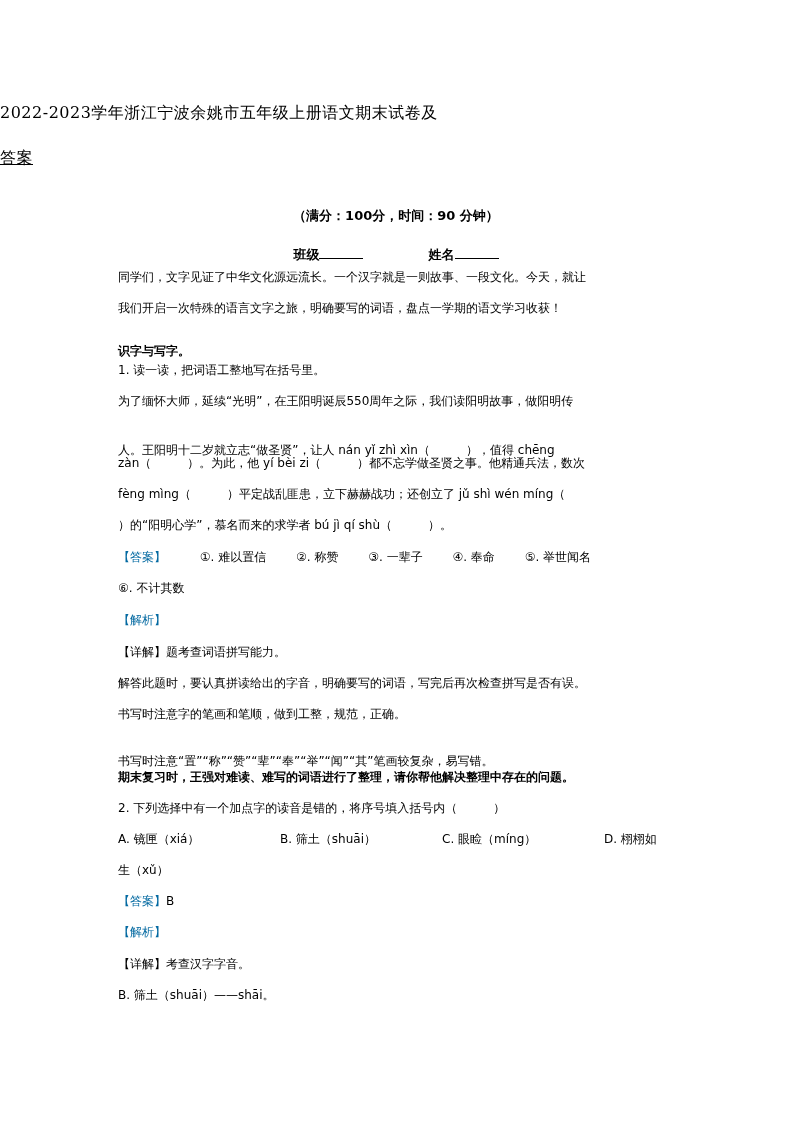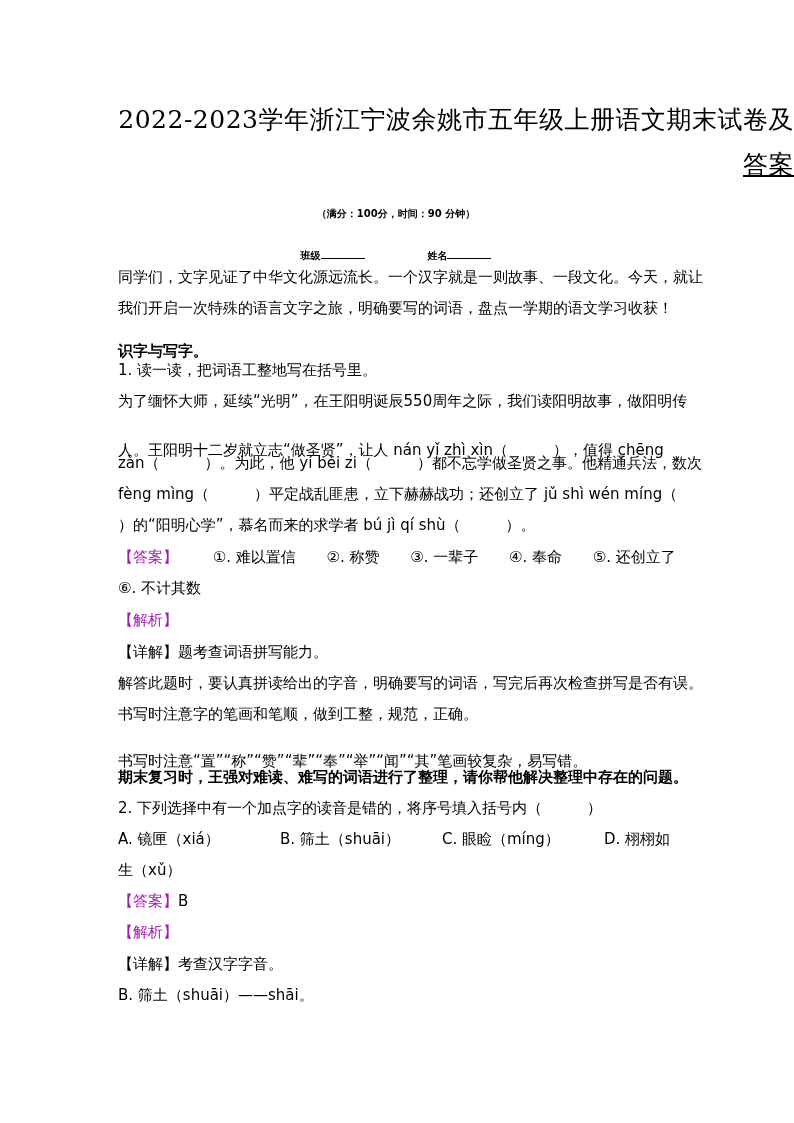--- a/index.html
+++ b/index.html
@@ -1,30 +1,30 @@
 <!DOCTYPE html>
 <html><head>
 <meta charset="utf-8">
 <style>
   html, body { margin: 0; padding: 0; background: #ffffff; }
   body { width: 794px; height: 1123px; position: relative; overflow: hidden;
          font-family: "DejaVu Sans", "Liberation Sans", sans-serif; color: #000; }
-  .title { position: absolute; left: 0; width: 794px; text-align: right;
-           font-family: "DejaVu Serif", "Liberation Serif", serif; font-size: 25px; letter-spacing: 0.5px; }
+  .title { position: absolute; left: 0; width: 794px; text-align: left;
+           font-family: "DejaVu Serif", "Liberation Serif", serif; font-size: 16px; letter-spacing: 0.5px; }
   .t1 { top: 103px; }
   .t2 { top: 148px; text-decoration: underline; }
-  .meta { position: absolute; left: 0; width: 792px; text-align: center; font-size: 10px; font-weight: bold; }
+  .meta { position: absolute; left: 0; width: 792px; text-align: center; font-size: 13px; font-weight: bold; }
   .m1 { top: 207px; }
   .m2 { top: 238px; }
   .m2 span { display: inline-block; margin-top: 8px; }
   .blank { display: inline-block; border-bottom: 1px solid #000; width: 44px; height: 12px; vertical-align: baseline; }
   .gap { display: inline-block; width: 56px; }
-  .line { position: absolute; left: 118px; font-size: 15px; white-space: nowrap; line-height: 18px; }
+  .line { position: absolute; left: 118px; font-size: 12px; white-space: nowrap; line-height: 18px; }
   .bold { font-weight: bold; }
-  .blue { color: #a21caf; }
+  .blue { color: #0369a1; }
   .ans-items span { margin-right: 26px; }
 </style>
 </head>
 <body>
 
 <div>
   <div class="title t1">2022-2023学年浙江宁波余姚市五年级上册语文期末试卷及</div>
   <div class="title t2">答案</div>
   <div class="meta m1">（满分：100分，时间：90 分钟）</div>
   <div class="meta m2">
@@ -43,21 +43,21 @@
   <div class="line" style="top:454px">zàn（　　　）。为此，他 yí bèi zi（　　　）都不忘学做圣贤之事。他精通兵法，数次</div>
   <div class="line" style="top:485px">fèng mìng（　　　）平定战乱匪患，立下赫赫战功；还创立了 jǔ shì wén míng（</div>
   <div class="line" style="top:516px">）的“阳明心学”，慕名而来的求学者 bú jì qí shù（　　　）。</div>
 
   <div class="line ans-items" style="top:548px">
     <span class="blue" style="margin-right:30px">【答案】</span>
     <span>①. 难以置信</span>
     <span>②. 称赞</span>
     <span>③. 一辈子</span>
     <span>④. 奉命</span>
-    <span style="margin-right:0">⑤. 还创立了</span>
+    <span style="margin-right:0">⑤. 举世闻名</span>
   </div>
   <div class="line" style="top:579px">⑥. 不计其数</div>
   <div class="line blue" style="top:611px">【解析】</div>
   <div class="line" style="top:643px">【详解】题考查词语拼写能力。</div>
   <div class="line" style="top:674px">解答此题时，要认真拼读给出的字音，明确要写的词语，写完后再次检查拼写是否有误。</div>
   <div class="line" style="top:705px">书写时注意字的笔画和笔顺，做到工整，规范，正确。</div>
   <div class="line" style="top:752px">书写时注意“置”“称”“赞”“辈”“奉”“举”“闻”“其”笔画较复杂，易写错。</div>
 
   <div class="line bold" style="top:768px">期末复习时，王强对难读、难写的词语进行了整理，请你帮他解决整理中存在的问题。</div>
 

